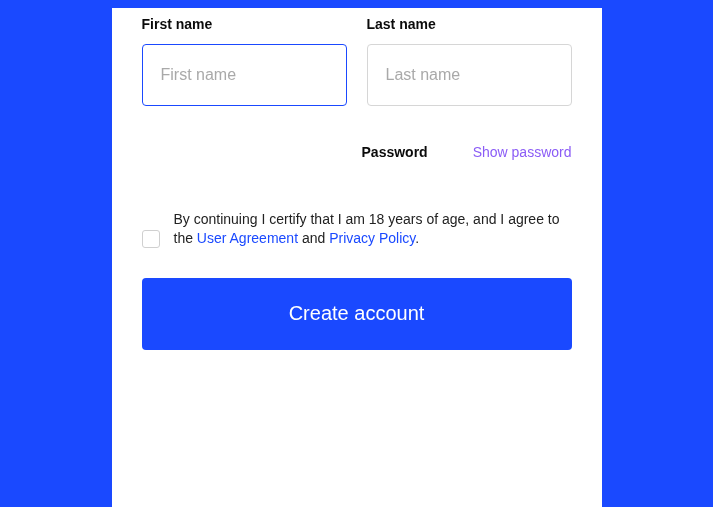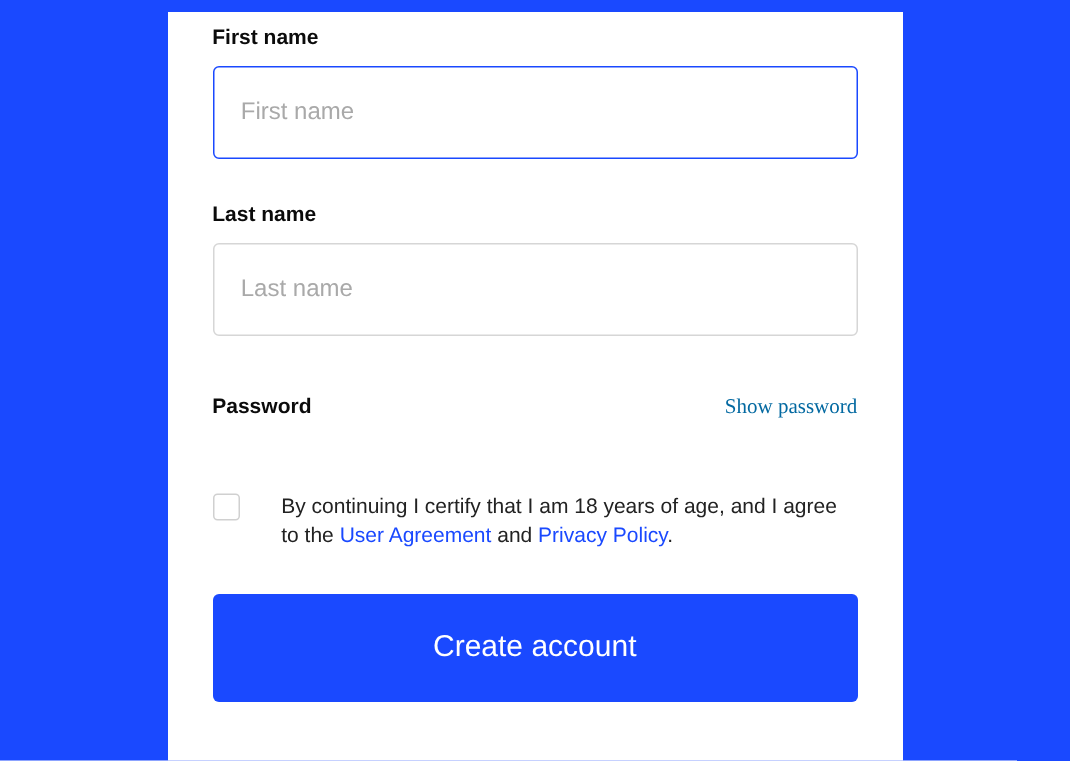--- a/index.html
+++ b/index.html
@@ -14,21 +14,20 @@
       background: #fff;
       width: 490px;
       margin: 0 auto;
       padding: 0 30px 10px 30px;
       height: 100%;
     }
     .row {
       display: flex;
       gap: 20px;
       margin-top: 8px;
-      flex-direction: column;
     }
     .field {
       flex: 1;
       display: flex;
       flex-direction: column;
     }
     .label {
       font-size: 14px;
       font-weight: 600;
       color: #0b0b0b;
@@ -50,47 +49,48 @@
       color: #a9a9a9;
       font-size: 16px;
     }
     .input.focused {
       border: 1px solid #1a49ff;
     }
     .email-block { margin-top: 30px; }
     .pw-block { margin-top: 30px; }
     .pw-header {
       display: flex;
-      justify-content: space-between;
+      justify-content: flex-end;
       align-items: baseline;
     }
     .show-pw {
       font-size: 14px;
-      color: #0369a1;
+      color: #8b5cf6;
       background: none;
       border: none;
       cursor: pointer;
-      font-family: Liberation Serif, serif;
+      font-family: Liberation Sans, sans-serif;
+      margin-left: 45px;
     }
     .pw-wrap { position: relative; }
     .pw-circle {
       position: absolute;
       right: 16px;
       top: 50%;
       transform: translateY(-50%);
       width: 28px;
       height: 28px;
       border: 2px solid #cfcfcf;
       border-radius: 50%;
     }
     .consent {
       display: flex;
-      gap: 28px;
+      gap: 14px;
       margin-top: 38px;
-      align-items: flex-start;
+      align-items: flex-end;
     }
     .checkbox {
       width: 18px;
       height: 18px;
       border: 1px solid #d0d0d0;
       border-radius: 3px;
       flex-shrink: 0;
       background: #fff;
       cursor: pointer;
       margin-top: 1px;

